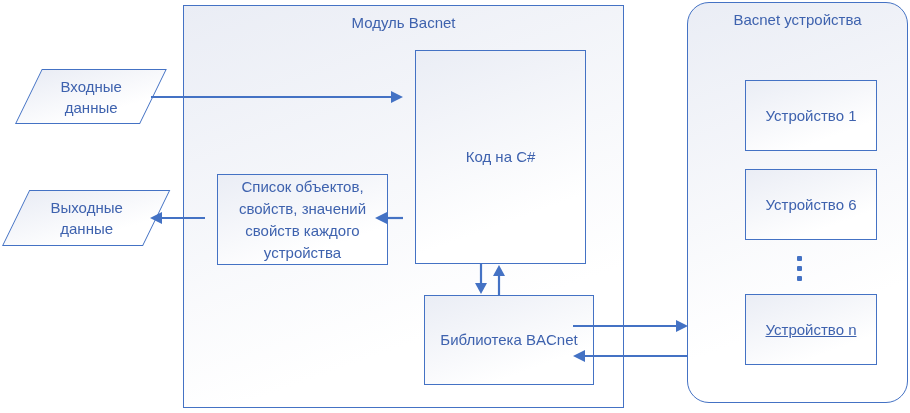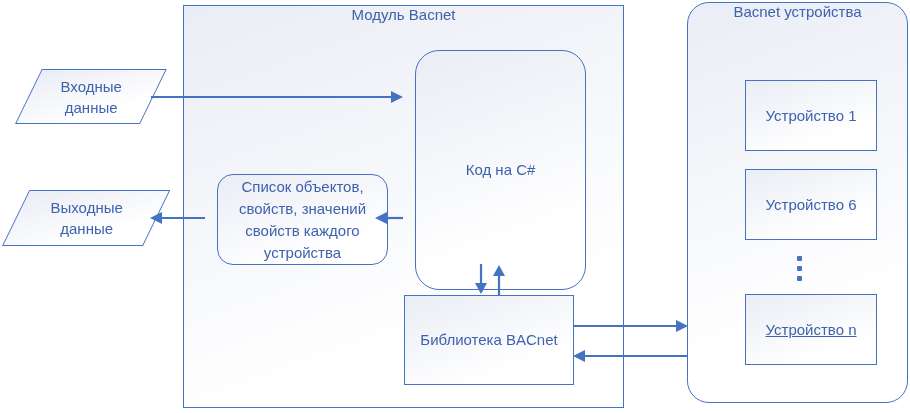--- a/index.html
+++ b/index.html
@@ -22,38 +22,39 @@
     color: var(--text);
   }
   .shape {
     position: absolute;
     border: 1.5px solid var(--stroke);
     background: linear-gradient(160deg, var(--fill-top) 0%, var(--fill-bottom) 75%);
   }
   .container-box .box-title {
     text-align: center;
     font-size: 15px;
+    padding-top: 8px;
     color: var(--text);
   }
   .module-box   { left: 183px; top: 5px;  width: 441px; height: 403px; }
   .devices-box  { left: 687px; top: 2px;  width: 221px; height: 401px; border-radius: 22px; }
 
   .label-box {
     display: flex;
     align-items: center;
     justify-content: center;
     text-align: center;
     font-size: 15px;
     line-height: 22px;
     color: var(--text);
     margin-left: 12px;
   }
-  .code-box     { left: 403px; top: 50px;  width: 171px; height: 240px; border-radius: 24px; }
-  .list-box     { left: 205px; top: 174px; width: 171px; height: 91px; padding: 0 10px; border-radius: 16px; }
-  .library-box  { left: 392px; top: 295px; width: 170px; height: 90px; }
+  .code-box     { left: 403px; top: 50px;  width: 171px; height: 214px; }
+  .list-box     { left: 205px; top: 174px; width: 171px; height: 91px; padding: 0 10px; }
+  .library-box  { left: 412px; top: 295px; width: 170px; height: 90px; }
   .device-box   { left: 733px; width: 132px; height: 71px; }
   .device-1     { top: 80px; }
   .device-2     { top: 169px; }
   .device-n     { top: 294px; text-decoration: underline; }
 
   .para {
     position: absolute;
     border: 1.5px solid var(--stroke);
     background: linear-gradient(160deg, var(--fill-top) 0%, var(--fill-bottom) 75%);
     transform: skewX(-26deg);

